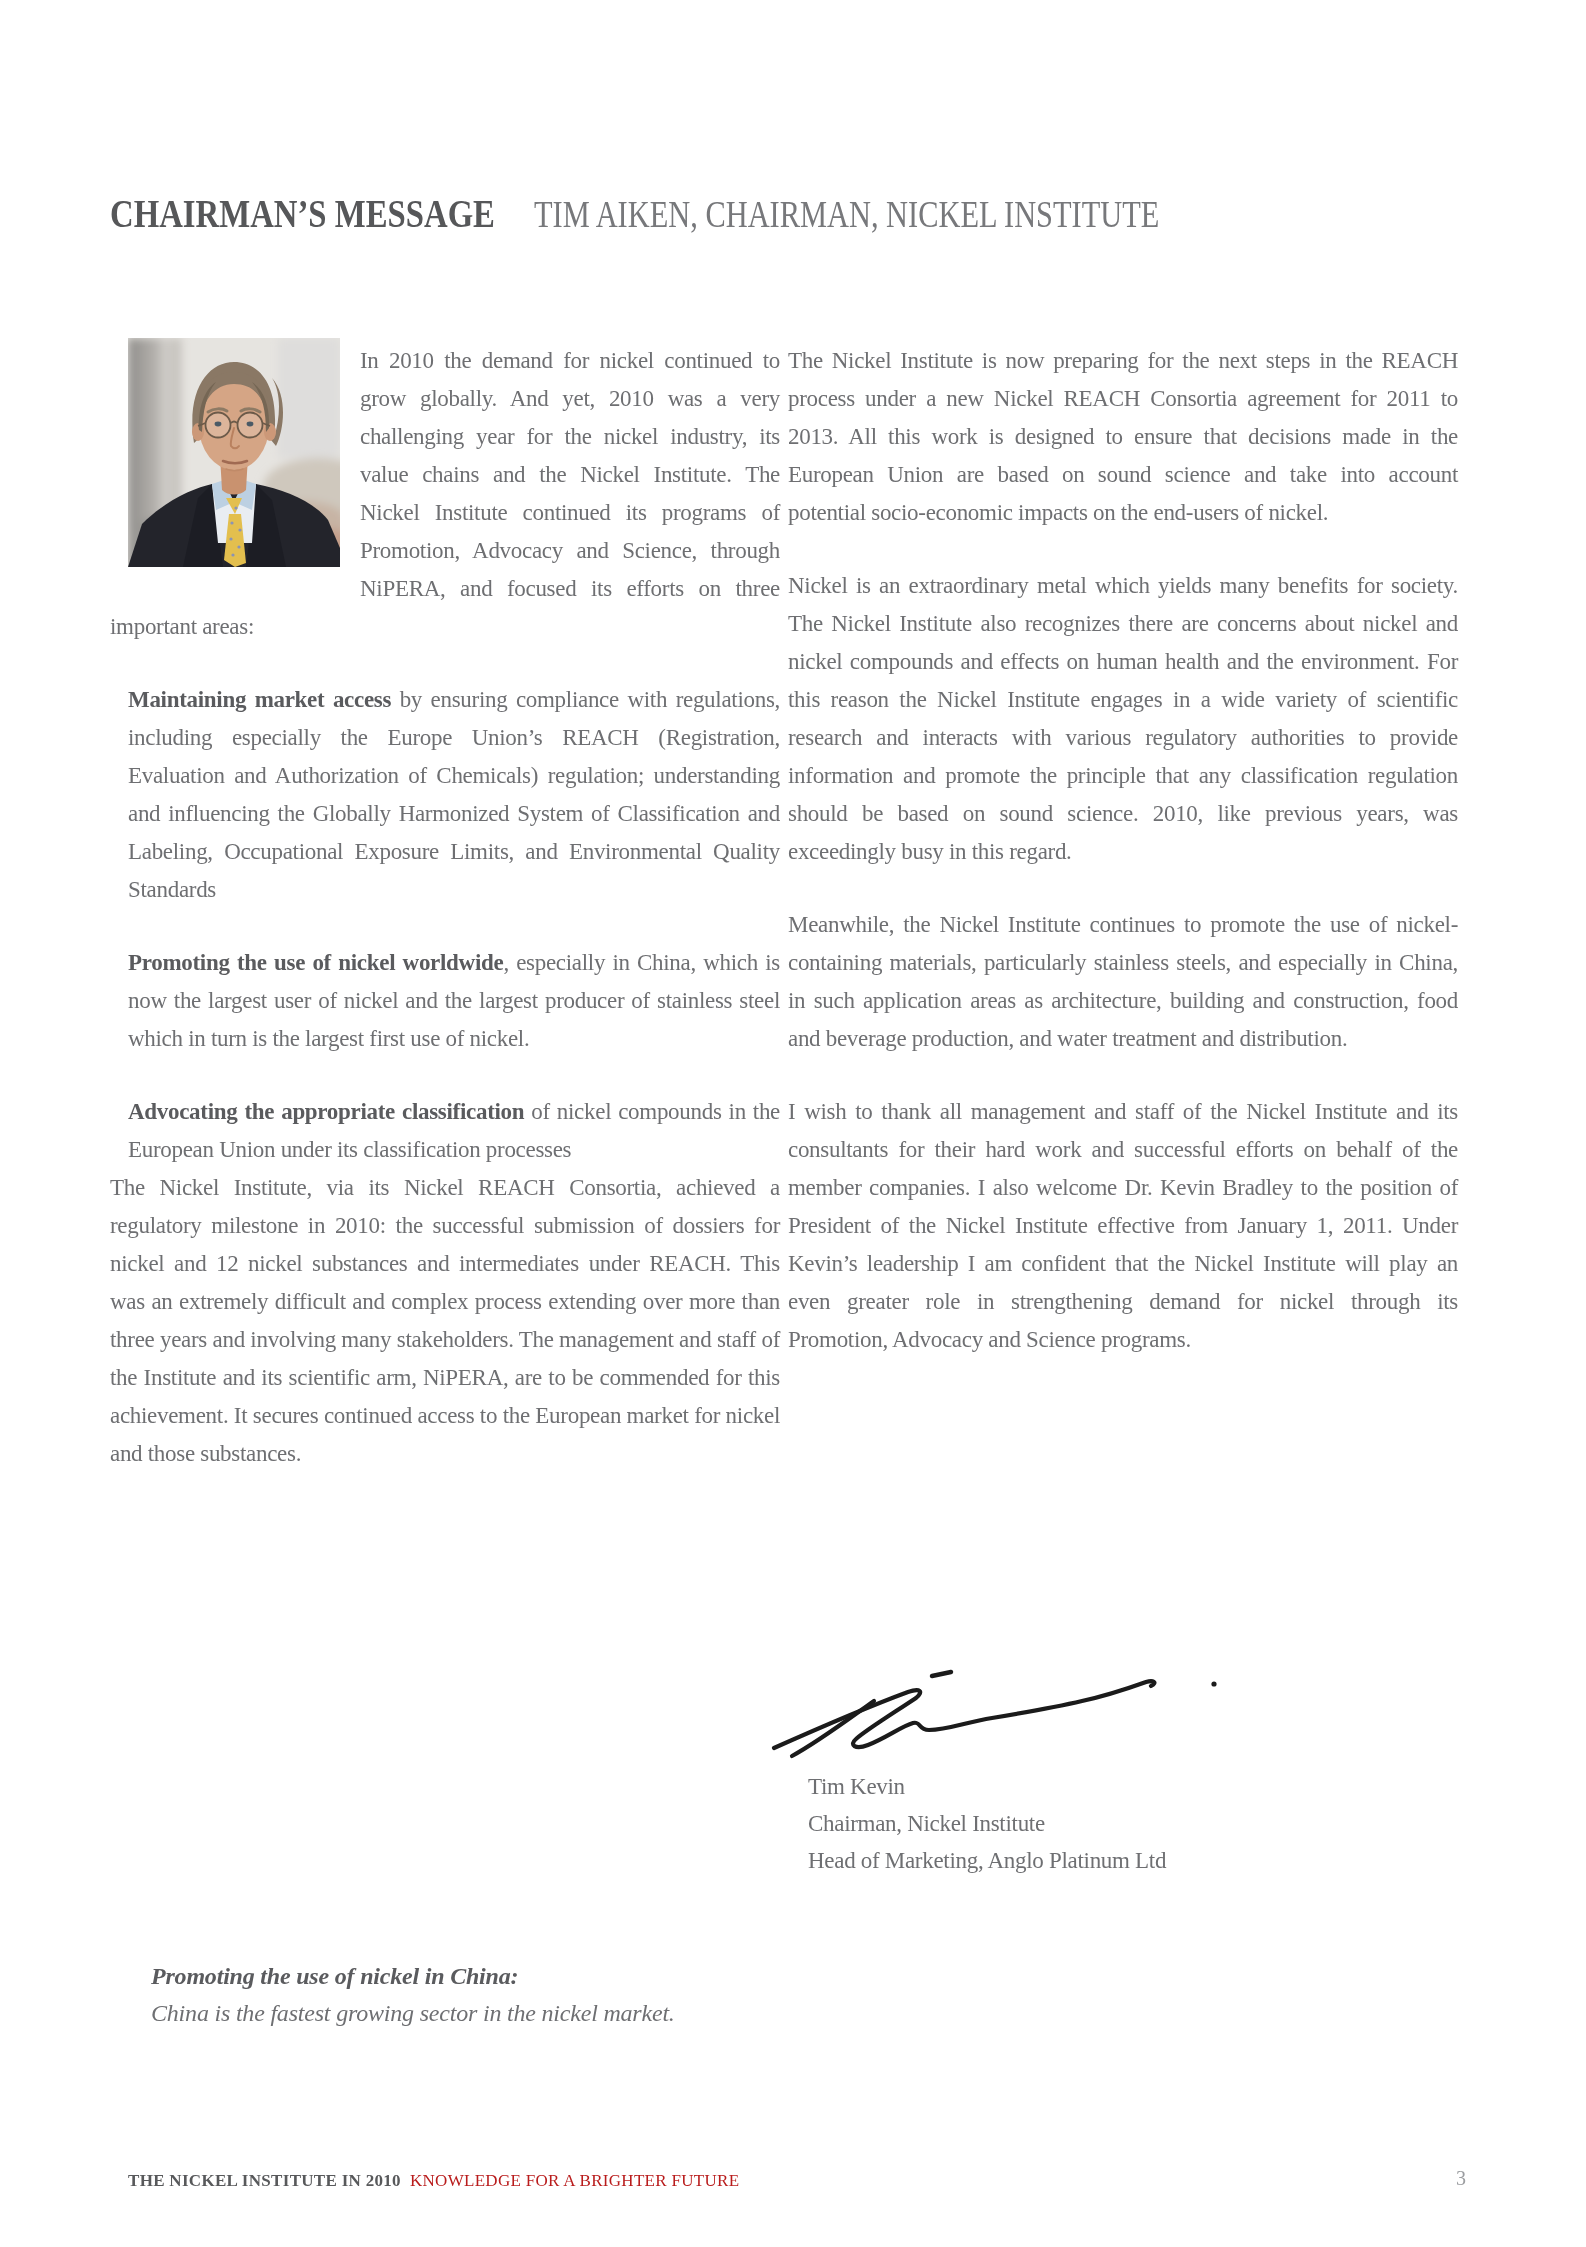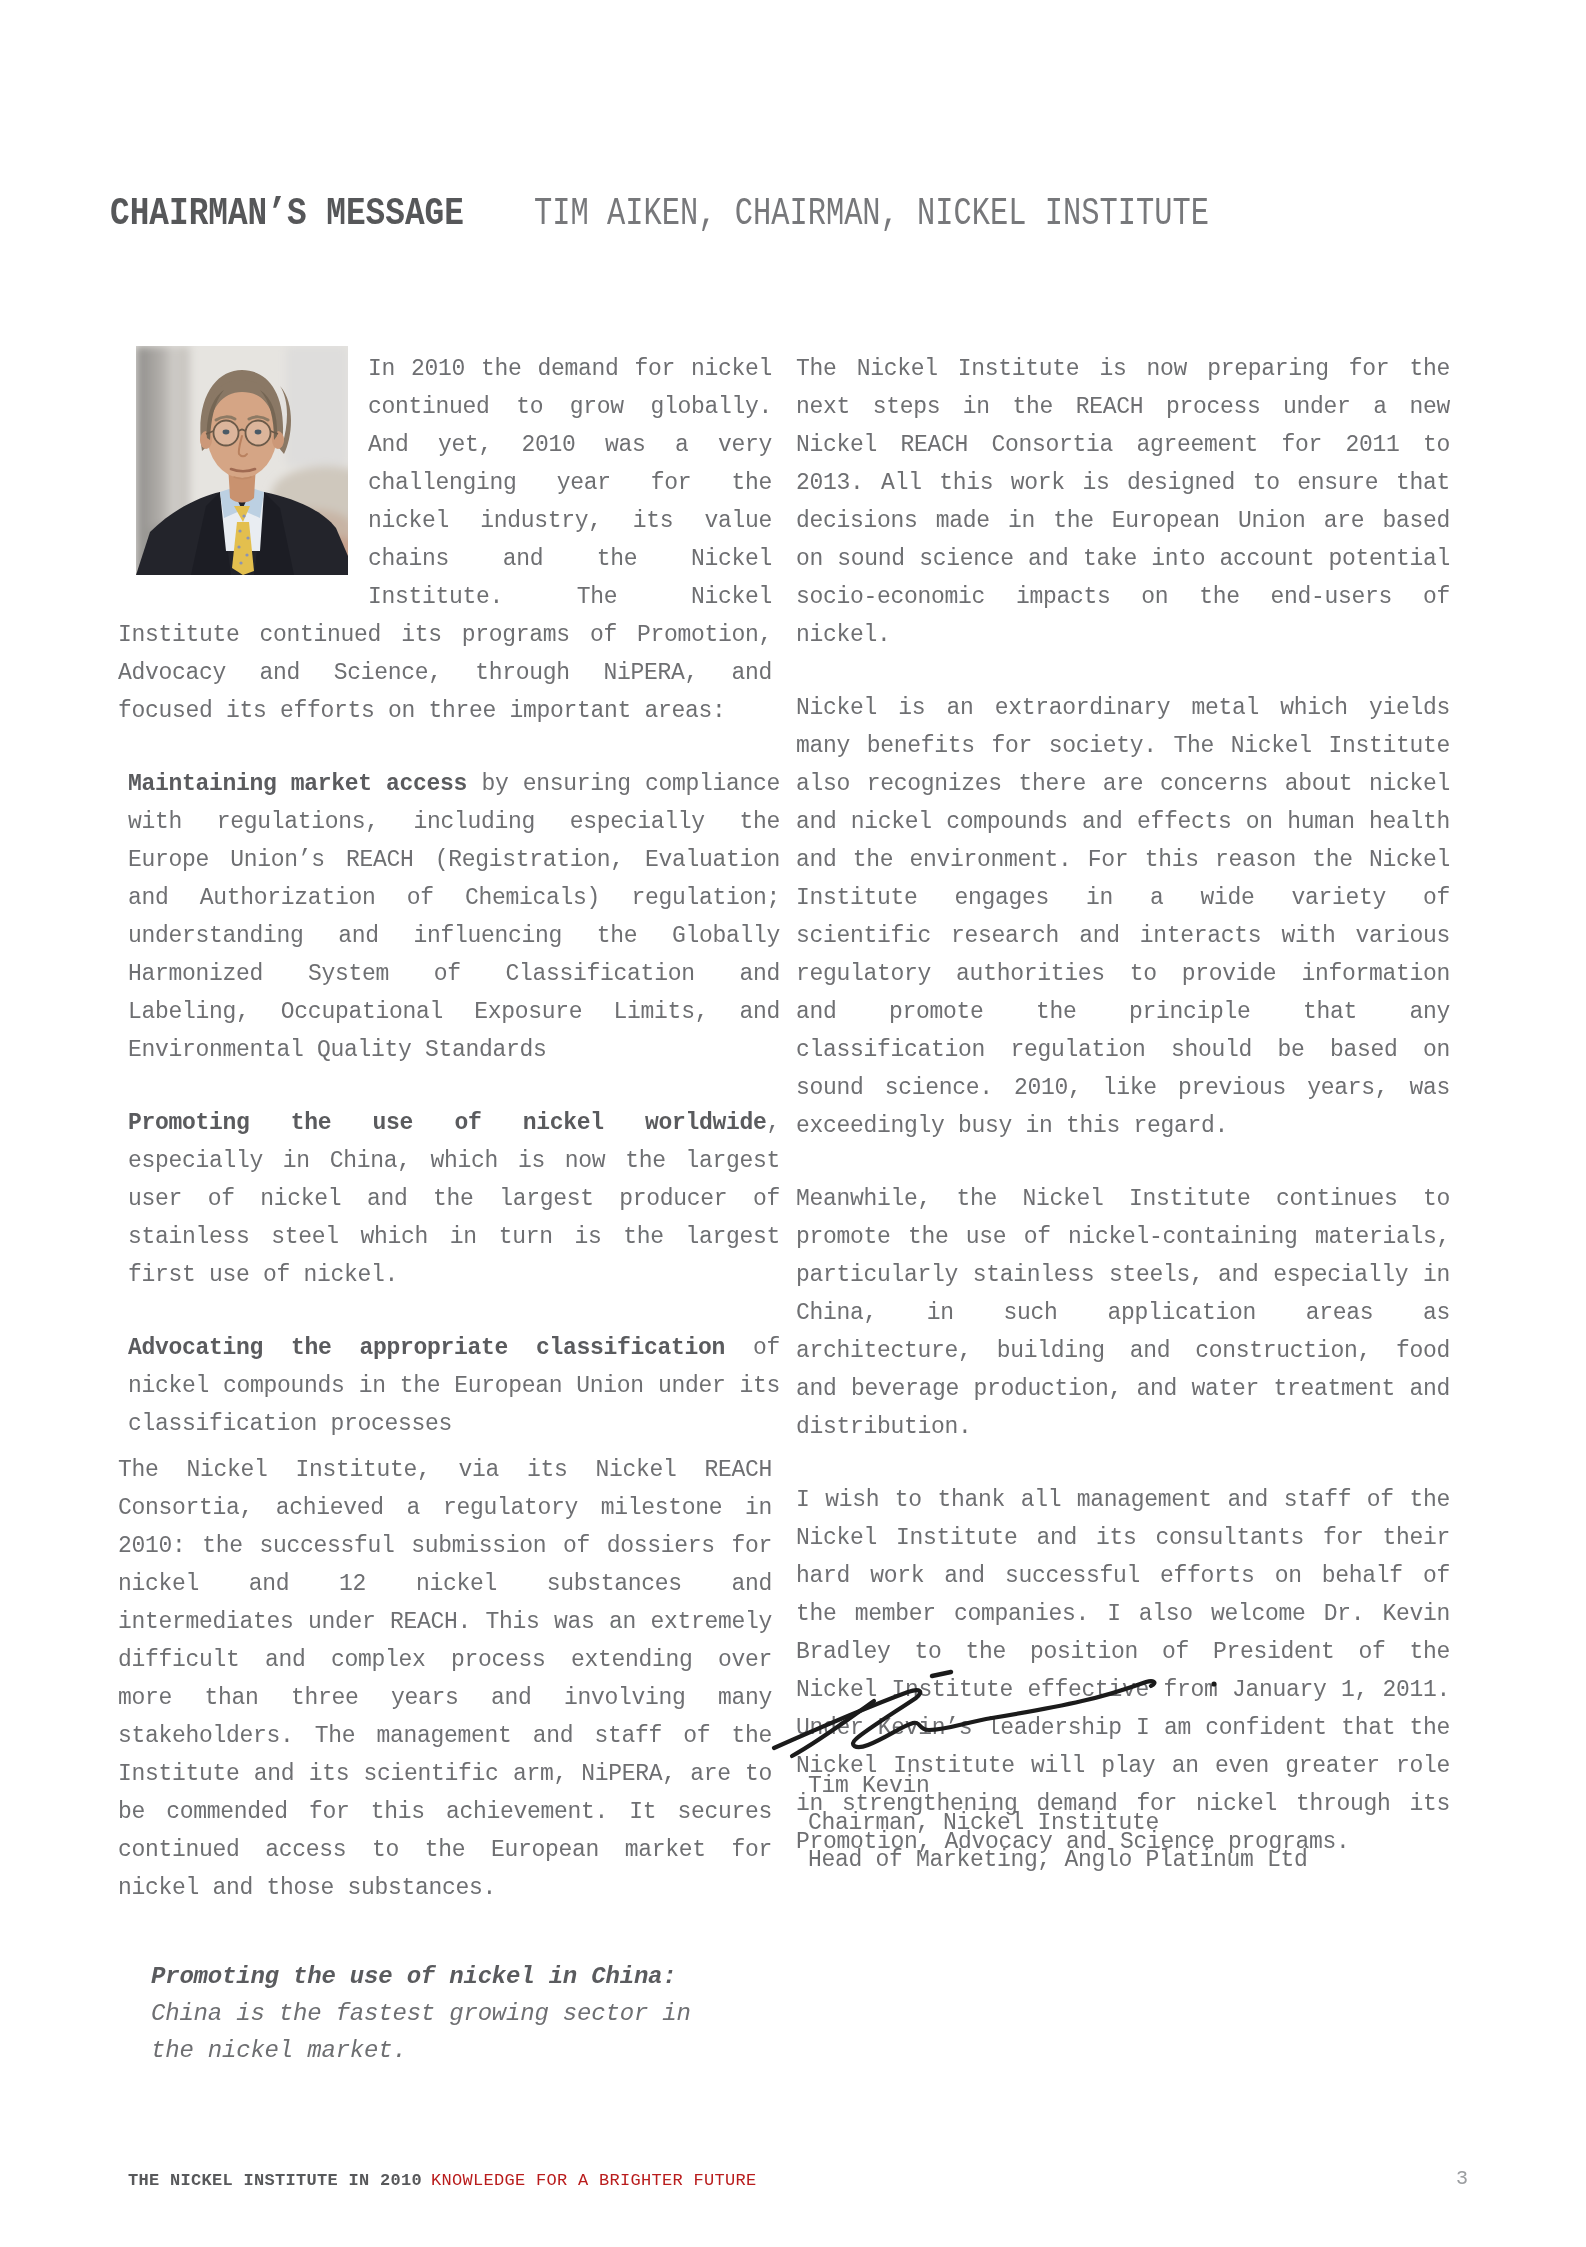--- a/index.html
+++ b/index.html
@@ -1,20 +1,20 @@
 <!DOCTYPE html>
 <html><head>
 <meta charset="utf-8">
 <style>
   html,body{margin:0;padding:0;background:#f2f2f2;}
   .page{
     position:relative;
     width:1586px;height:2247px;
     background:#ffffff;
-    font-family:Liberation Mono, monospace;
+    font-family:Liberation Serif, serif;
     color:#6e6f72;
     overflow:hidden;
   }
   
   .title-row{
     position:absolute;left:110px;top:194px;
     display:flex;align-items:flex-start;
     white-space:nowrap;
   }
   .title-bold-wrap{width:388px;overflow:visible;}
@@ -32,21 +32,21 @@
     transform:scaleX(0.80);transform-origin:left top;
   }
   
   .col{
     position:absolute;top:342px;width:670px;
     font-size:23px;line-height:38px;letter-spacing:-0.3px;
     text-align:justify;
   }
   .col-left{left:110px;}
   .col-right{left:788px;}
-  .para{margin:8px;}
+  .para{margin:0;}
   .para + .para{margin-top:35px;}
   .bullet{margin:35px 0 0 18px;}
   .bullet b, .lead{font-weight:bold;color:#5a5b5e;}
   
   .photo-float{
     float:left;
     width:212px;height:229px;
     margin:-4px 20px 34px 18px;
   }
   .photo-float svg{display:block;width:212px;height:229px;}

